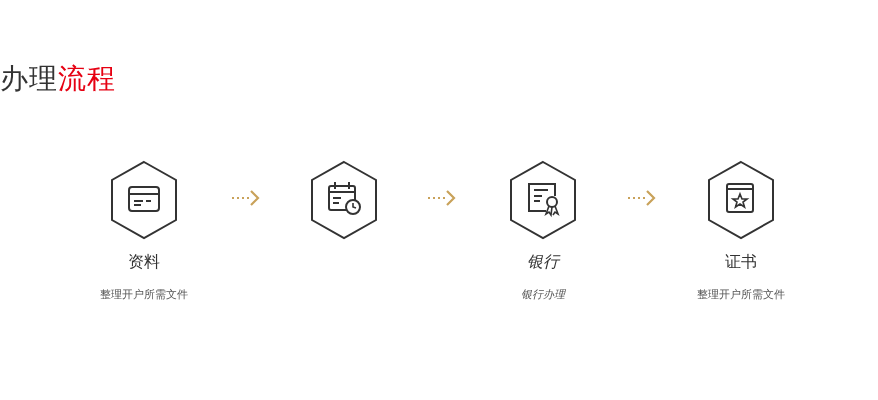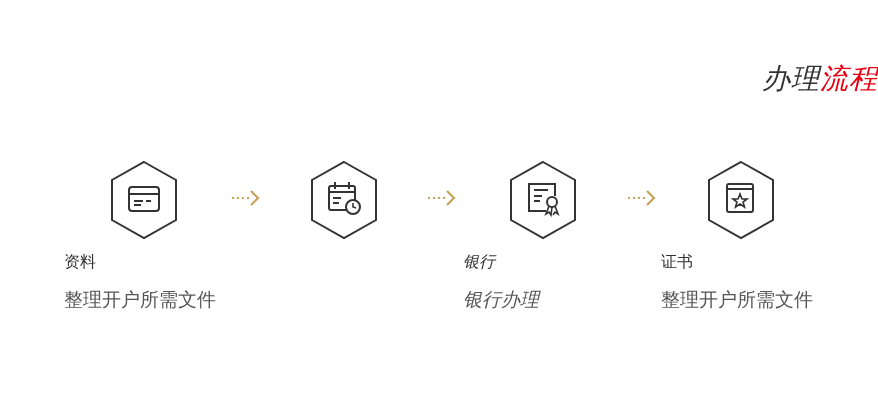--- a/index.html
+++ b/index.html
@@ -1,24 +1,24 @@
 <!DOCTYPE html>
 <html><head>
 <meta charset="utf-8">
 <style>
   html, body { margin:0; padding:0; background:#ffffff; }
   body { width:878px; height:400px; position:relative; overflow:hidden;
          font-family:"DejaVu Sans","Liberation Sans",sans-serif; }
-  .title { position:absolute; top:60px; left:0; width:878px; text-align:right;
-           font-size:28px; color:#333; letter-spacing:1px;font-style:italic; }
+  .title { position:absolute; top:60px; left:0; width:878px; text-align:left;
+           font-size:28px; color:#333; letter-spacing:1px; }
   .title .accent { color:#e60012; }
-  .step { position:absolute; top:160px; width:160px; }
+  .step { position:absolute; top:160px; width:160px; text-align:center; }
   .hex { width:70px; height:80px; margin:0 auto; display:block; }
   .step-title { margin-top:12px; font-size:16px; color:#333; }
-  .step-desc { margin-top:14px; font-size:19px; color:#555; white-space:nowrap; }
+  .step-desc { margin-top:14px; font-size:11px; color:#555; white-space:nowrap; }
   .arrow { position:absolute; top:188px; width:32px; height:20px; }
 </style>
 </head>
 <body>
 
 <div class="title">
   <span>办理</span><span class="accent">流程</span>
 </div>
 
 <div class="step" style="left:64px;">

